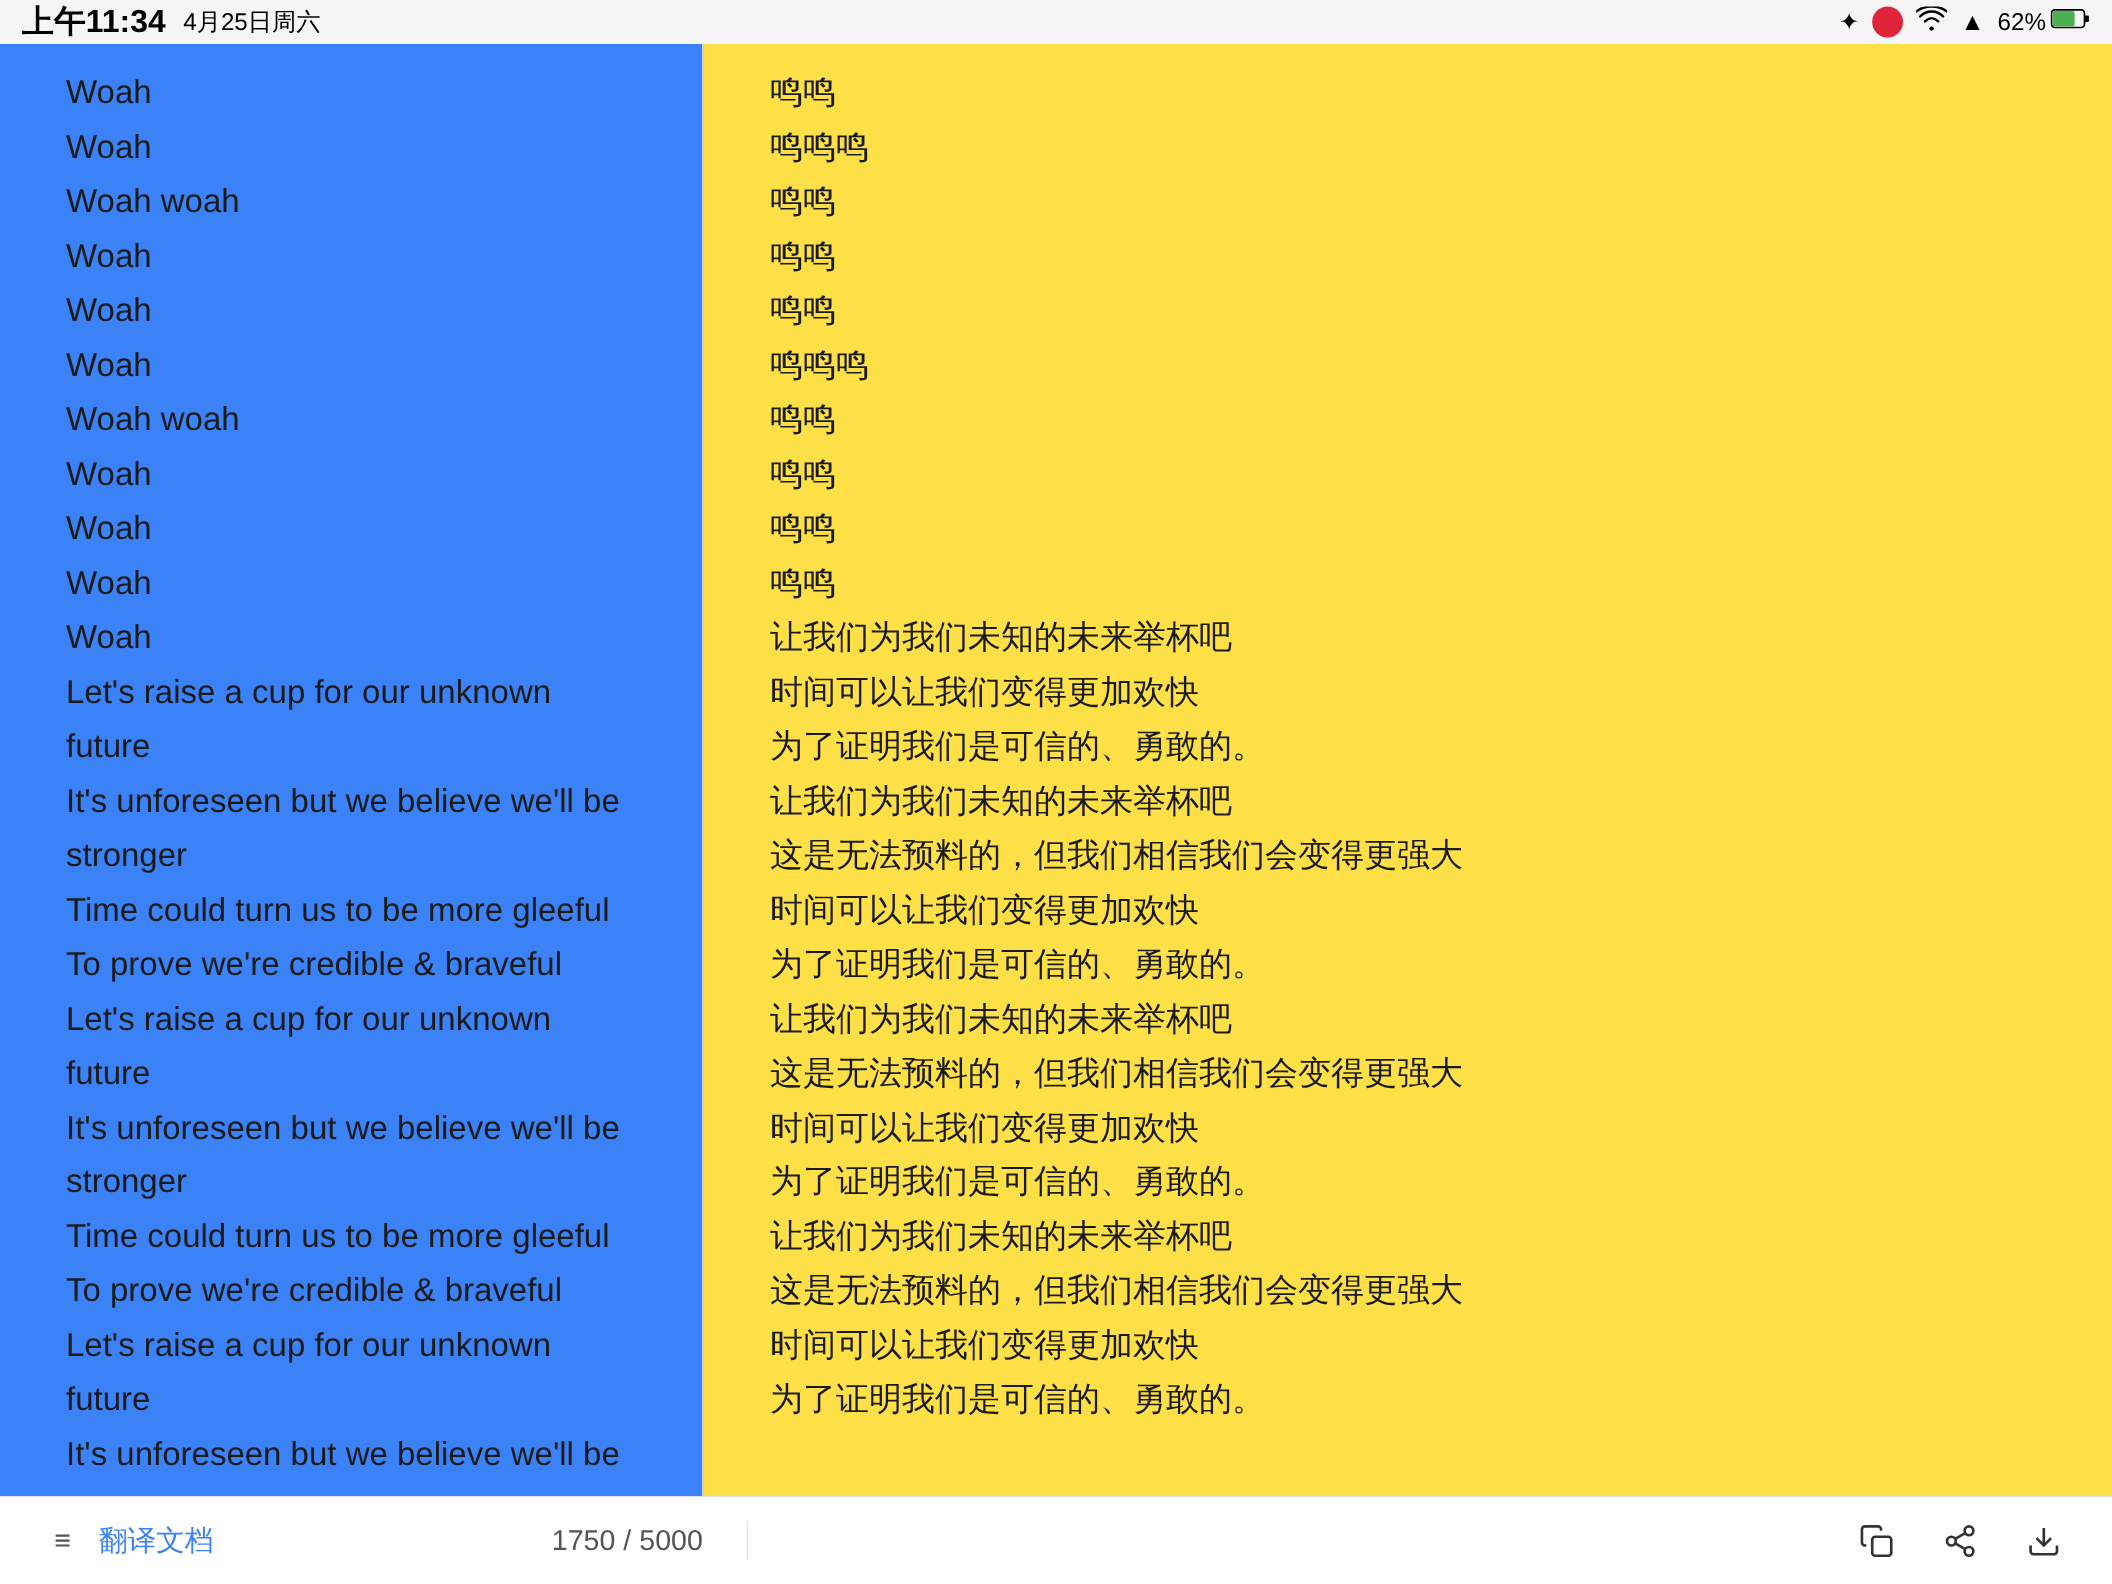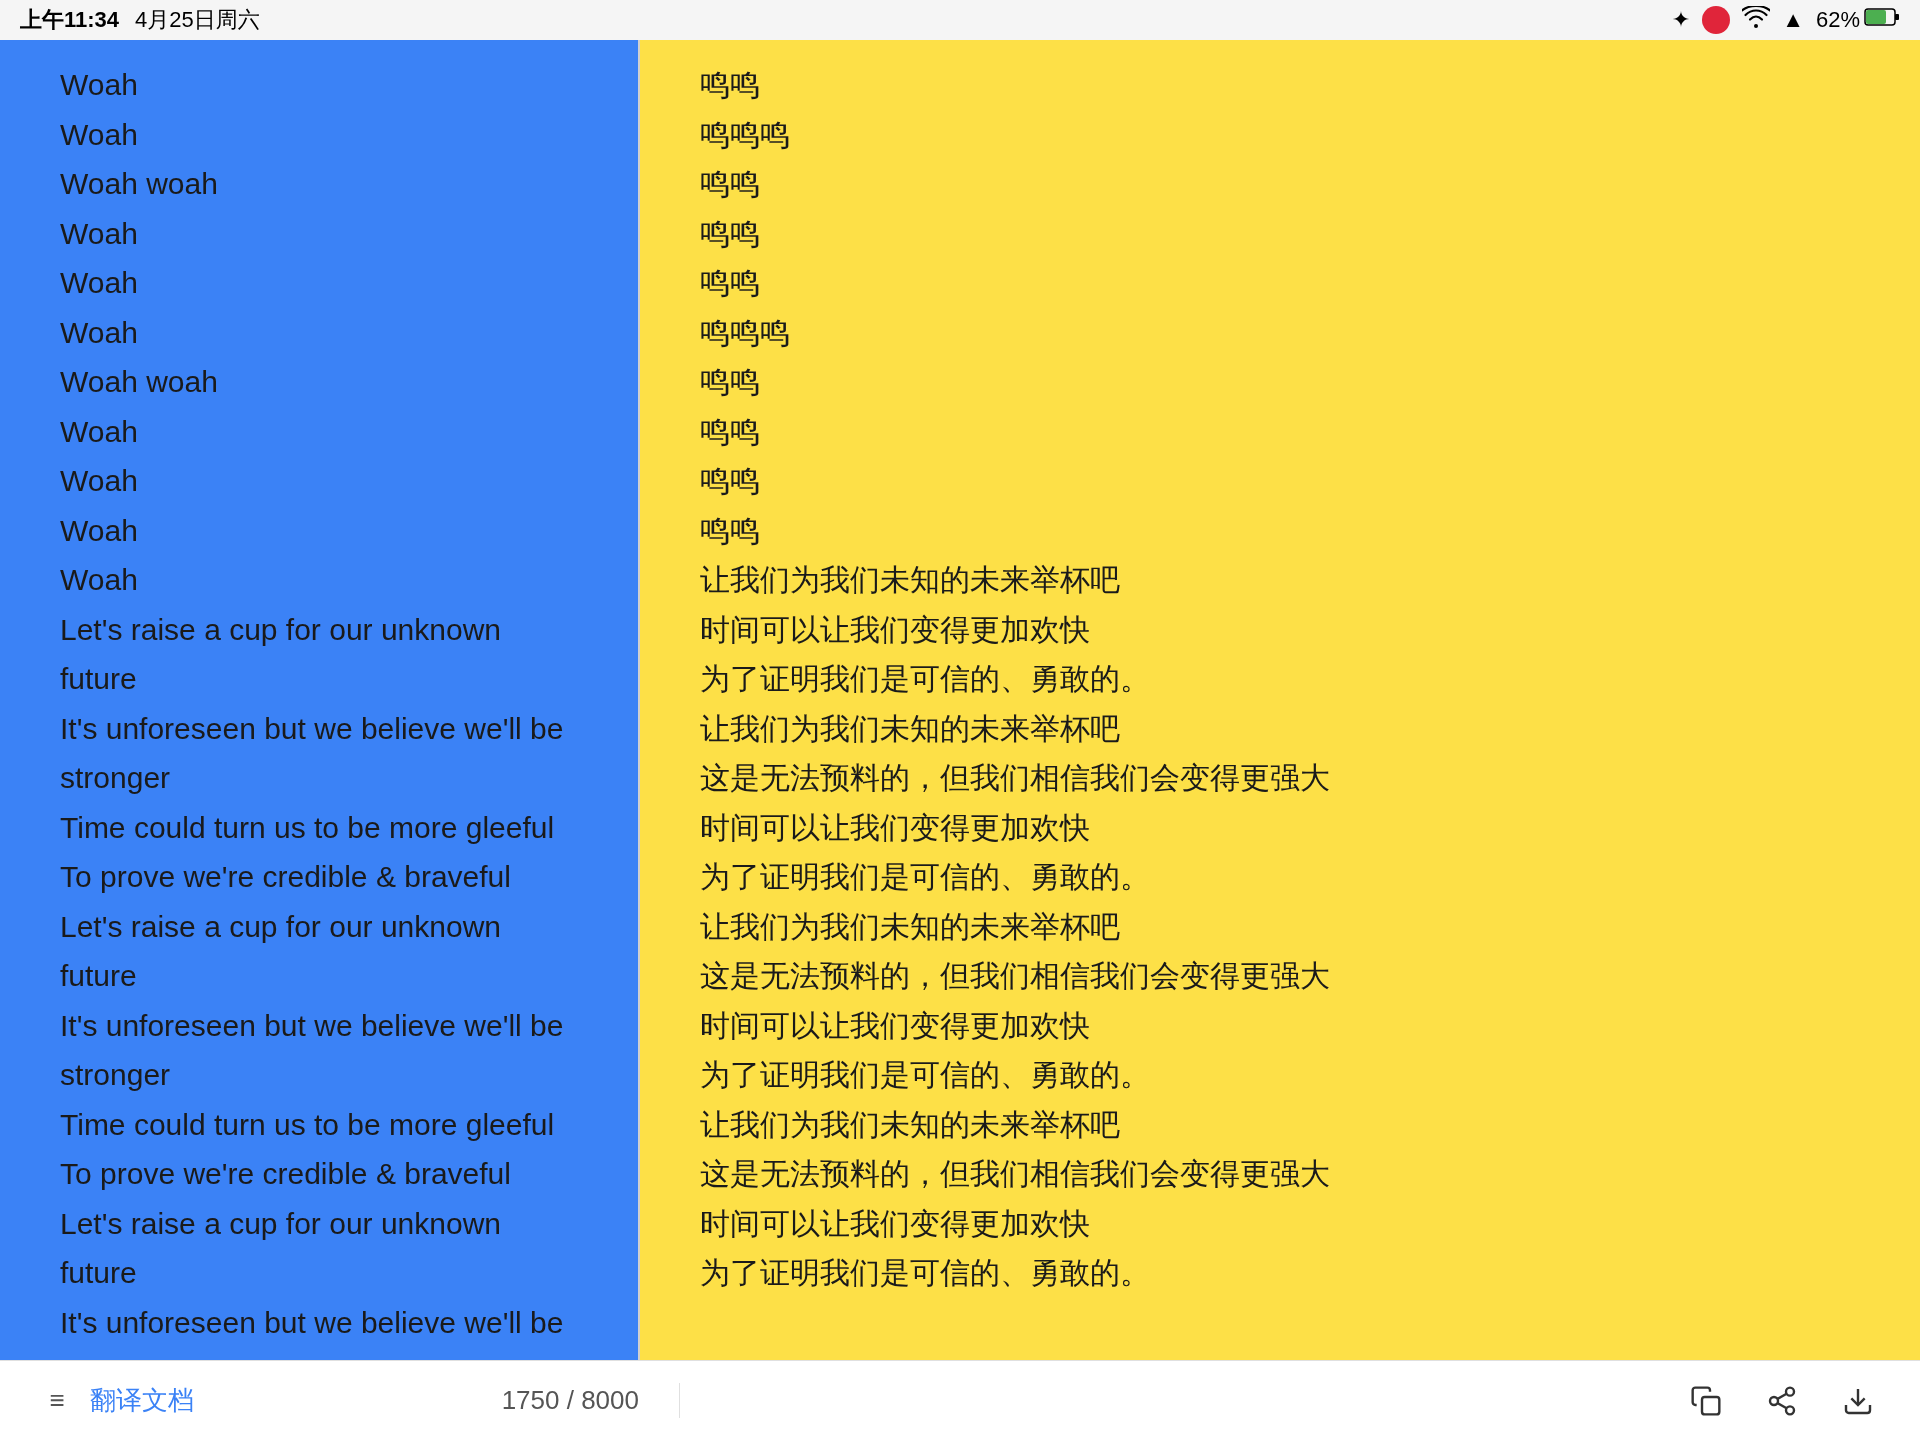--- a/index.html
+++ b/index.html
@@ -25,21 +25,21 @@
     .status-left {
       display: flex;
       gap: 16px;
       align-items: center;
     }
     .status-right {
       display: flex;
       gap: 12px;
       align-items: center;
     }
-    .status-time { font-weight: 600; font-size: 22px; }
+    .status-time { font-weight: 600; font-size: 29px; }
     .status-date { font-size: 22px; }
 
     
     .record-icon {
       width: 28px;
       height: 28px;
       background: #e0253a;
       border-radius: 50%;
       display: inline-block;
     }
@@ -228,21 +228,21 @@
       <span class="lyric-line">这是无法预料的，但我们相信我们会变得更强大</span>
       <span class="lyric-line">时间可以让我们变得更加欢快</span>
       <span class="lyric-line">为了证明我们是可信的、勇敢的。</span>
     </div>
 </div>
 
 <div class="toolbar">
   <div class="toolbar-left">
     <span class="doc-icon">≡</span>
     <span class="toolbar-label">翻译文档</span>
-    <span class="toolbar-counter">1750 / 8000</span>
+    <span class="toolbar-counter">1750 / 5000</span>
   </div>
   <div class="toolbar-right">
 
     <button class="toolbar-btn" style="background:none; border:none; cursor:pointer;">
       <svg viewBox="0 0 24 24" fill="none" stroke="#333" stroke-width="1.8">
         <rect x="9" y="9" width="13" height="13" rx="2" ry="2"></rect>
         <path d="M5 15H4a2 2 0 0 1-2-2V4a2 2 0 0 1 2-2h9a2 2 0 0 1 2 2v1"></path>
       </svg>
     </button>
 

